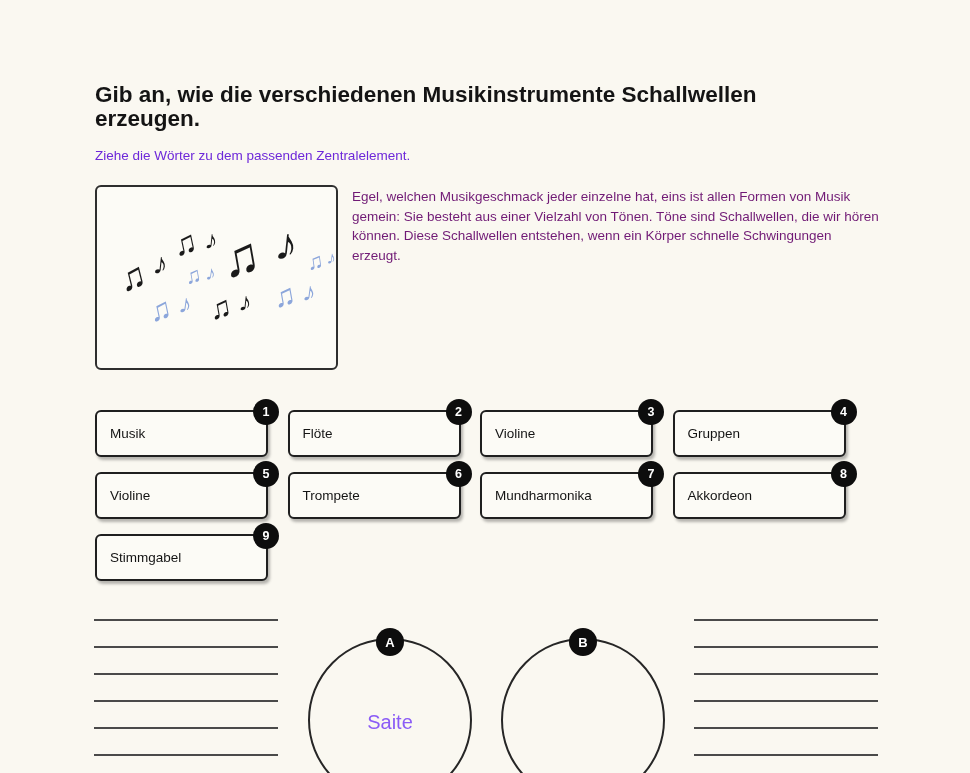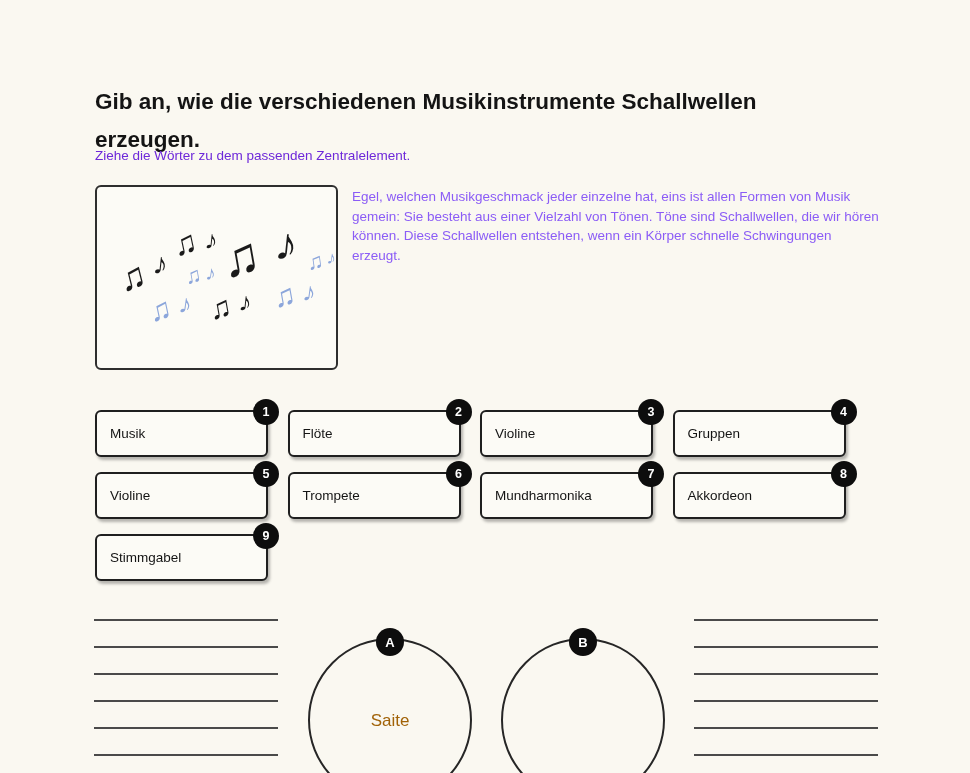--- a/index.html
+++ b/index.html
@@ -9,21 +9,21 @@
     background: #FAF8F1;
     overflow: hidden;
     font-family: "Liberation Sans", sans-serif;
     color: #111;
   }
   .page-title {
     position: absolute;
     left: 95px; top: 83px;
     width: 740px;
     font-size: 22.5px;
-    line-height: 38px;
+    line-height: 24px;
     font-weight: 700;
     color: #141414;
   }
   .subtitle {
     position: absolute;
     left: 95px; top: 148px;
     font-size: 13.5px;
     color: #6d28d9;
   }
   .illustration {
@@ -39,21 +39,21 @@
     position: absolute;
     line-height: 1;
     user-select: none;
   }
   .intro-text {
     position: absolute;
     left: 352px; top: 187px;
     width: 528px;
     font-size: 13.5px;
     line-height: 19.5px;
-    color: #8b5cf6;
+    color: #701a75;
   }
   .cards {
     position: absolute;
     left: 95px; top: 410px;
     width: 751px;
     display: grid;
     grid-template-columns: repeat(4, 173px);
     column-gap: 19.5px;
     row-gap: 15px;
   }
@@ -115,22 +115,22 @@
     font-weight: 700;
     display: flex;
     align-items: center;
     justify-content: center;
   }
   .zone-label {
     position: absolute;
     left: 0; top: 71px;
     width: 100%;
     text-align: center;
-    font-size: 17px;
-    color: #a16207;
+    font-size: 20px;
+    color: #8b5cf6;
   }
 </style>
 </head>
 <body>
 
 <h1 class="page-title">Gib an, wie die verschiedenen Musikinstrumente Schallwellen erzeugen.</h1>
 <p class="subtitle">Ziehe die Wörter zu dem passenden Zentralelement.</p>
 
 <div class="illustration" id="illustration">
     <span class="note" style="left: 22px; top: 72px; font-size: 36px; color: rgb(26, 26, 26); transform: rotate(-14deg);">♫</span>

